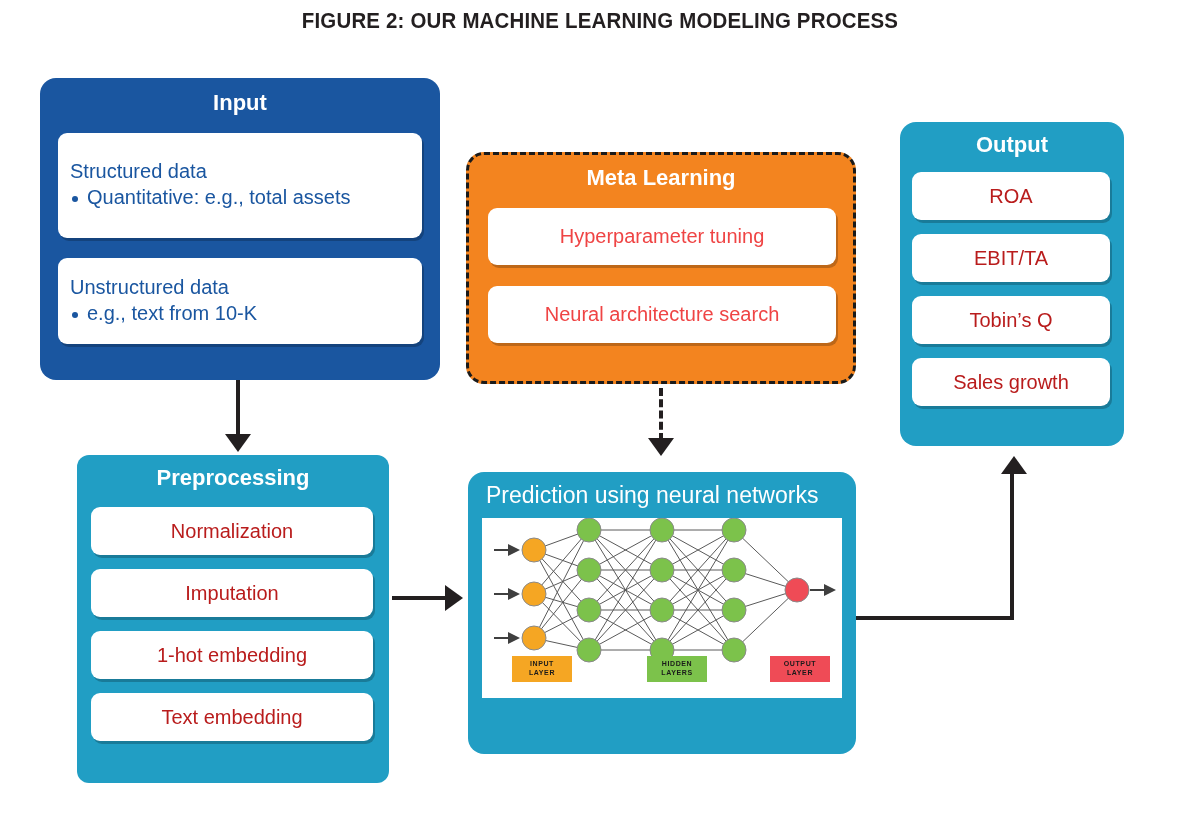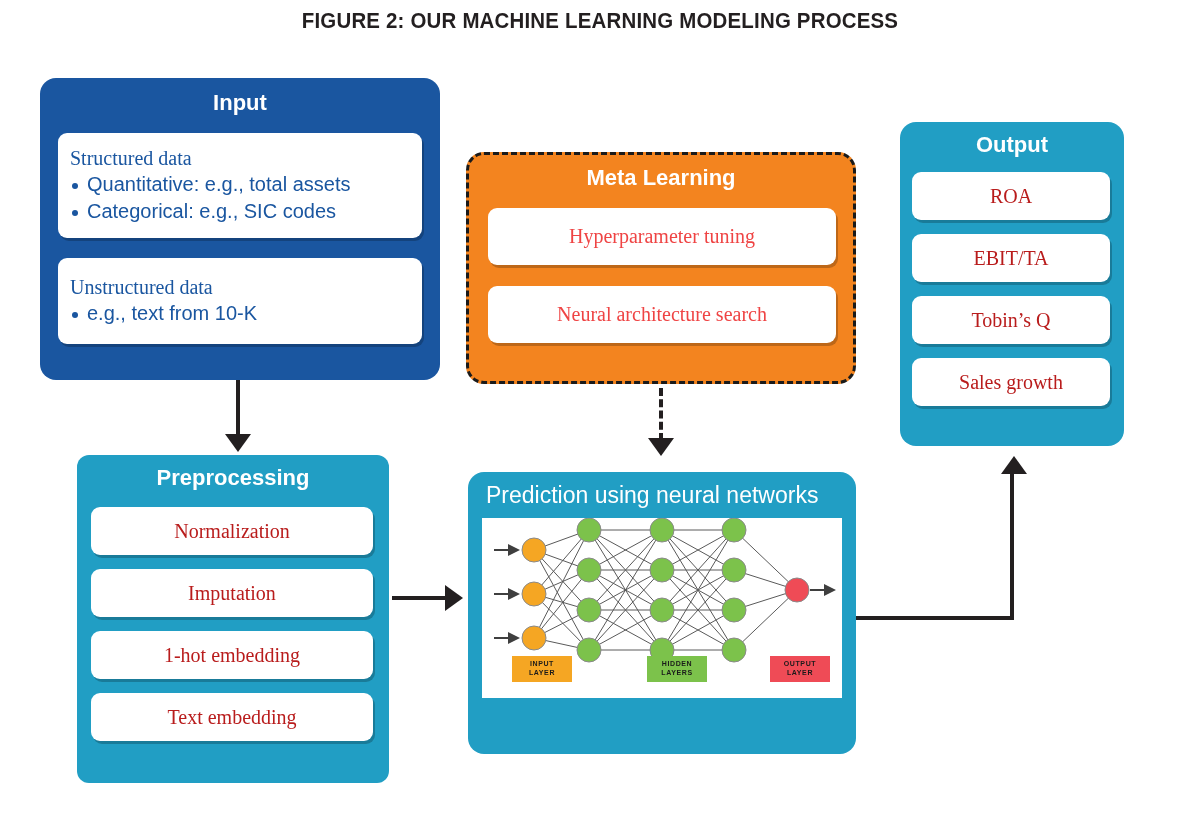--- a/index.html
+++ b/index.html
@@ -28,21 +28,21 @@
     font-size:22px;line-height:1;
   }
 
   
   .card{
     background:#ffffff;border-radius:9px;box-sizing:border-box;
     box-shadow:2px 3px 0 rgba(0,0,0,.22);
     display:flex;align-items:center;
   }
   .card.center{justify-content:center;}
-  .card-text{font-size:20px;line-height:1.22;font-family:Liberation Serif, serif;}
+  .card-text{font-size:20px;line-height:1.22;}
 
   
   .blue-panel{background:#1a56a0;}
   .teal-panel{background:#219ec4;}
   .orange-panel{background:#f3841f;border:3px dashed #1a1a1a;border-radius:18px;}
 
   .txt-blue{color:#1a56a0;}
   .txt-teal{color:#b91c1c;}
   .txt-orange{color:#ef4444;}
 
@@ -116,21 +116,20 @@
 
   <div class="fig-title">FIGURE 2: OUR MACHINE LEARNING MODELING PROCESS</div>
 
   <div class="panel blue-panel" id="input-panel">
     <div class="panel-title">Input</div>
 
     <div class="card" id="card-structured">
       <div class="card-text txt-blue lead">Structured data</div>
       <ul class="bul txt-blue">
         <li>Quantitative: e.g., total assets</li>
-        <li>Categorical: e.g., SIC codes</li>
       </ul>
     </div>
 
     <div class="card" id="card-unstructured">
       <div class="card-text txt-blue lead">Unstructured data</div>
       <ul class="bul txt-blue">
         <li>e.g., text from 10-K</li>
       </ul>
     </div>
   </div>

